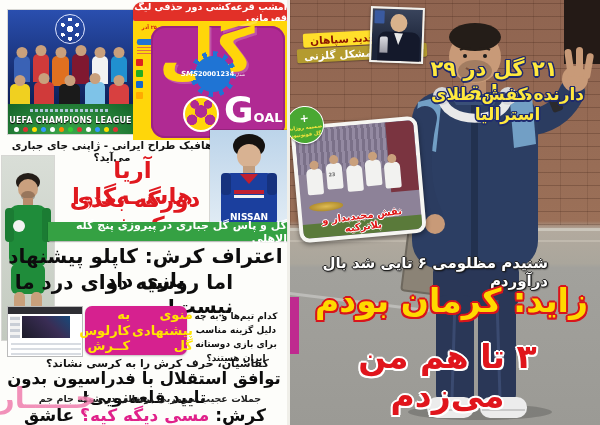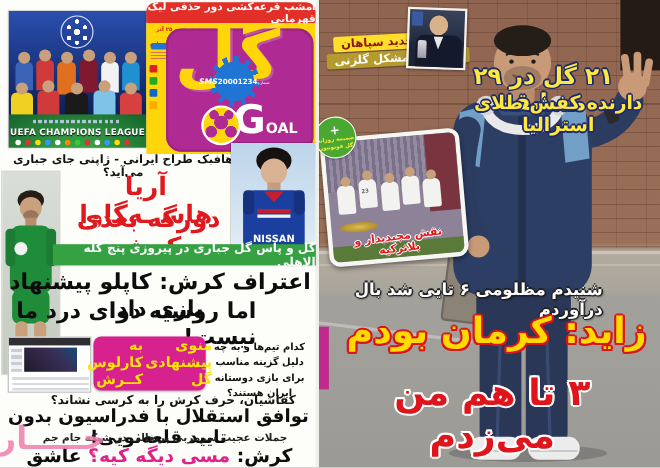--- a/index.html
+++ b/index.html
@@ -40,21 +40,21 @@
   
   .masthead { left:133px; top:21px; width:154px; height:119px; background:#ffd60a; overflow:hidden; }
   .mh-date { left:3px; top:3px; width:46px; color:#d01818; font-size:5px; font-weight:bold; direction:rtl; line-height:1.35; text-align:center; }
   .mh-bluebar { left:4px; top:18px; width:44px; height:6px; background:#1f74d4; border-radius:2px; }
   .mh-microlines { left:4px; top:26px; width:44px; height:7px;
     background:repeating-linear-gradient(0deg,#d4555a 0 1px, transparent 1px 3px); opacity:.8; }
   .mh-icons { left:3px; top:38px; display:flex; flex-direction:column; gap:4px; }
   .mh-icons i { width:7px; height:7px; display:block; border-radius:1px; }
   .goal-logo { left:18px; top:5px; width:134px; height:112px; background:#b02a93; border-radius:14px; box-shadow:inset 0 0 0 2px #9c2382; }
   .goal-fa { left:10px; top:-12px; color:#ffd60a; font-size:62px; font-weight:bold; transform:scaleX(1.05); text-shadow:2px 2px 0 #fff3; }
-  .goal-latin { right:21px; bottom:10px; width:52px; color:#fff; font-weight:bold; font-size:13px; direction:ltr; text-align:center; line-height:1; }
+  .goal-latin { right:9px; bottom:10px; width:52px; color:#fff; font-weight:bold; font-size:13px; direction:ltr; text-align:center; line-height:1; }
   .goal-latin::first-letter { font-size:36px; }
   .ball { left:32px; bottom:6px; width:36px; height:36px; border-radius:50%; border:2px solid #fff;
     background:
       radial-gradient(circle at 50% 42%, #b02a93 0 6px, transparent 6.5px),
       radial-gradient(circle at 22% 68%, #b02a93 0 5px, transparent 5.5px),
       radial-gradient(circle at 78% 68%, #b02a93 0 5px, transparent 5.5px),
       radial-gradient(circle at 30% 20%, #b02a93 0 4px, transparent 4.5px),
       radial-gradient(circle at 72% 20%, #b02a93 0 4px, transparent 4.5px),
       #ffd60a; }
   .burst { left:44px; top:30px; width:36px; height:36px; }

